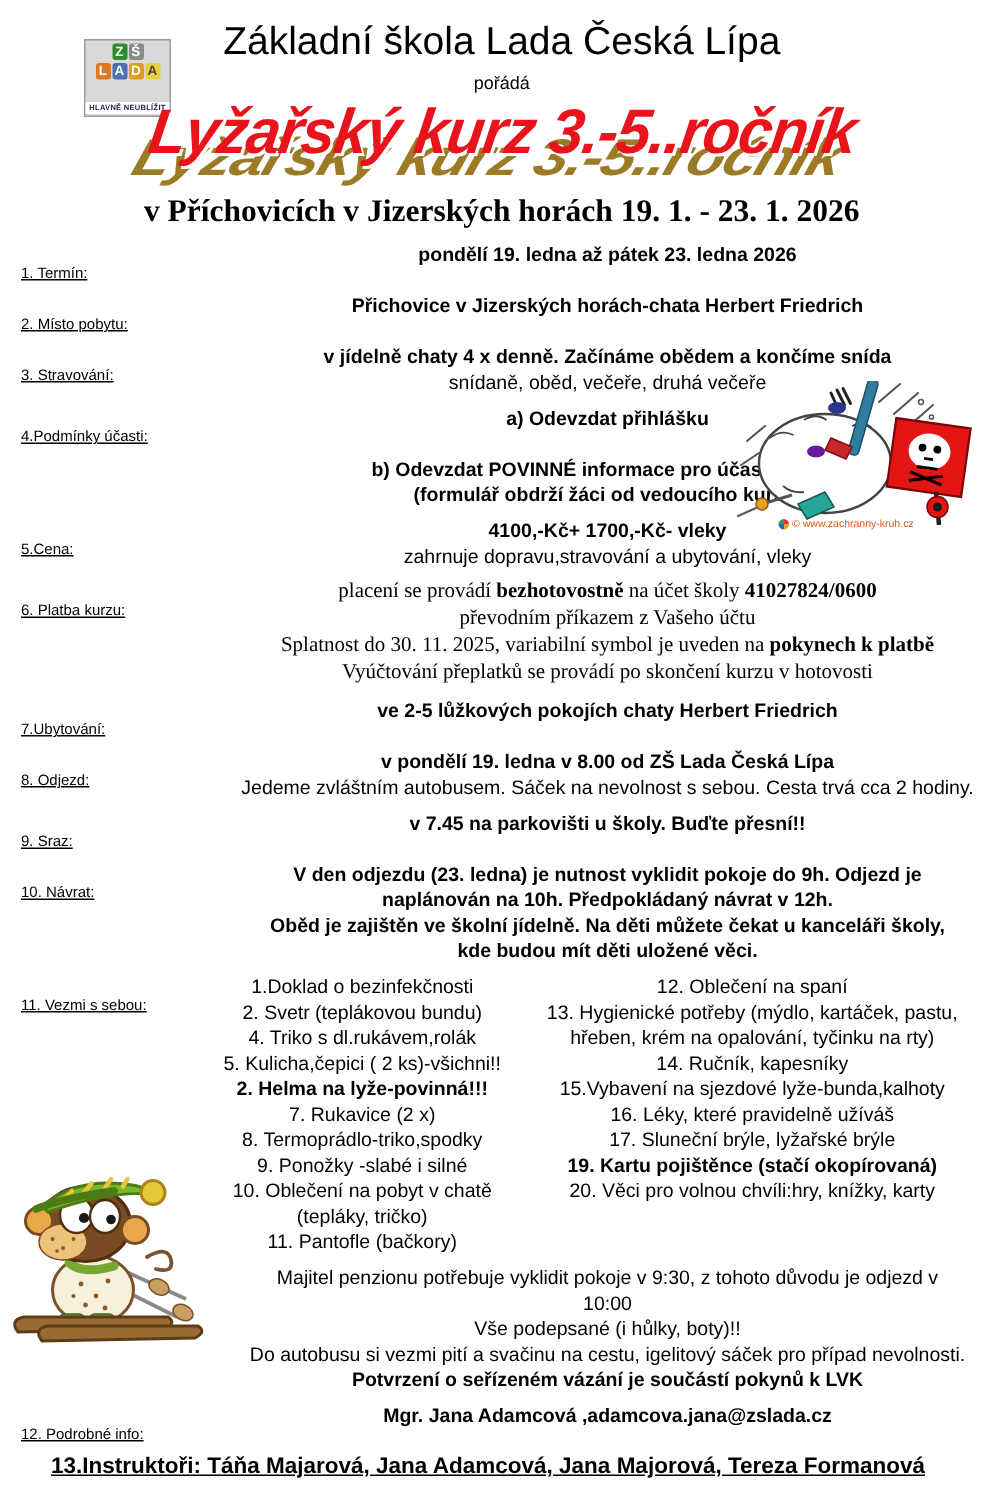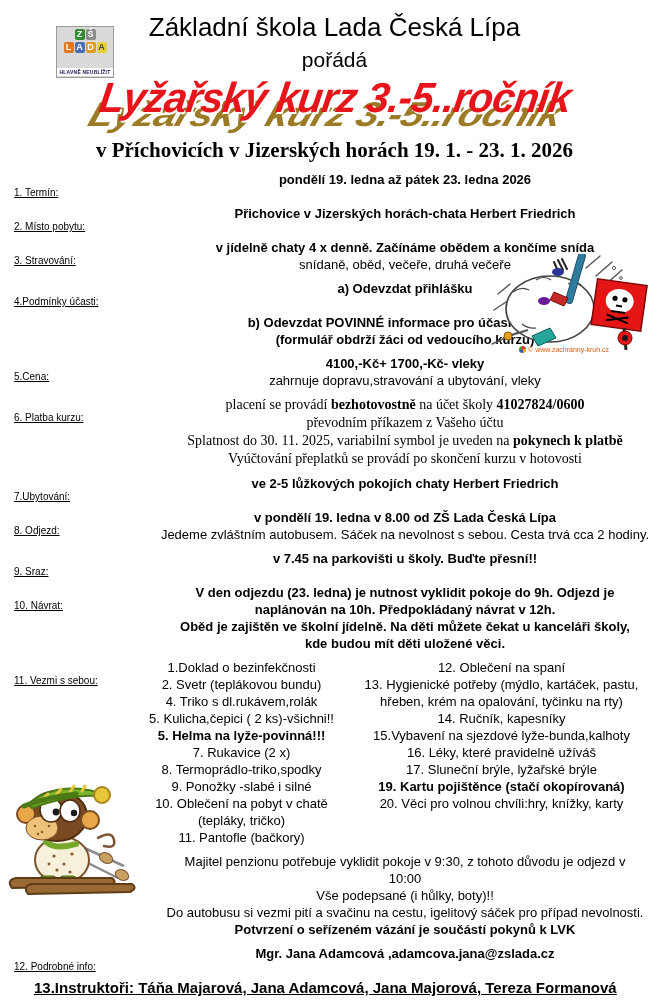--- a/index.html
+++ b/index.html
@@ -4,21 +4,21 @@
 <style>
   html,body{margin:0;padding:0;background:#fff;}
   .page{
     position:relative;width:669px;height:1004px;background:#fff;overflow:hidden;
     font-family:"Liberation Sans",sans-serif;color:#000;
   }
   
   .school-name{
     margin:12px 0 0 0;text-align:center;font-size:26px;font-weight:normal;
   }
-  .organizes{text-align:center;font-size:21px;margin-top:5px;}
+  .organizes{text-align:center;font-size:12px;margin-top:5px;}
   .wordart{position:relative;height:62px;margin-top:0px;}
   .wordart span{
     position:absolute;left:50%;top:2px;white-space:nowrap;
     font-style:italic;font-weight:bold;font-size:42px;letter-spacing:-1px;
     font-family:"Liberation Sans",sans-serif;
   }
   .wordart-shadow{
     color:var(--title-shadow-color,#9c7b26);
     transform:translateX(-52%) translateY(17px) skewX(-18deg) scaleY(0.82) scaleX(0.97);
   }
@@ -176,21 +176,21 @@
       </div>
       <div class="row">
         <div class="row-label"><span class="label-text">11. Vezmi s sebou:</span></div>
         <div class="row-value">
           <div class="cols">
             <div class="col-left">
               <div class="line"><span>1.Doklad o bezinfekčnosti</span></div>
               <div class="line"><span>2. Svetr (teplákovou bundu)</span></div>
               <div class="line"><span>4. Triko s dl.rukávem,rolák</span></div>
               <div class="line"><span>5. Kulicha,čepici ( 2 ks)-všichni!!</span></div>
-              <div class="line"><span class="bold">5. Helma na lyže-povinná!!!</span></div>
+              <div class="line"><span class="bold">2. Helma na lyže-povinná!!!</span></div>
               <div class="line"><span>7. Rukavice (2 x)</span></div>
               <div class="line"><span>8. Termoprádlo-triko,spodky</span></div>
               <div class="line"><span>9. Ponožky -slabé i silné</span></div>
               <div class="line"><span>10. Oblečení na pobyt v chatě</span></div>
               <div class="line"><span>(tepláky, tričko)</span></div>
               <div class="line"><span>11. Pantofle (bačkory)</span></div>
             </div>
             <div class="col-right">
               <div class="line"><span>12. Oblečení na spaní</span></div>
               <div class="line"><span>13. Hygienické potřeby (mýdlo, kartáček, pastu,</span></div>

